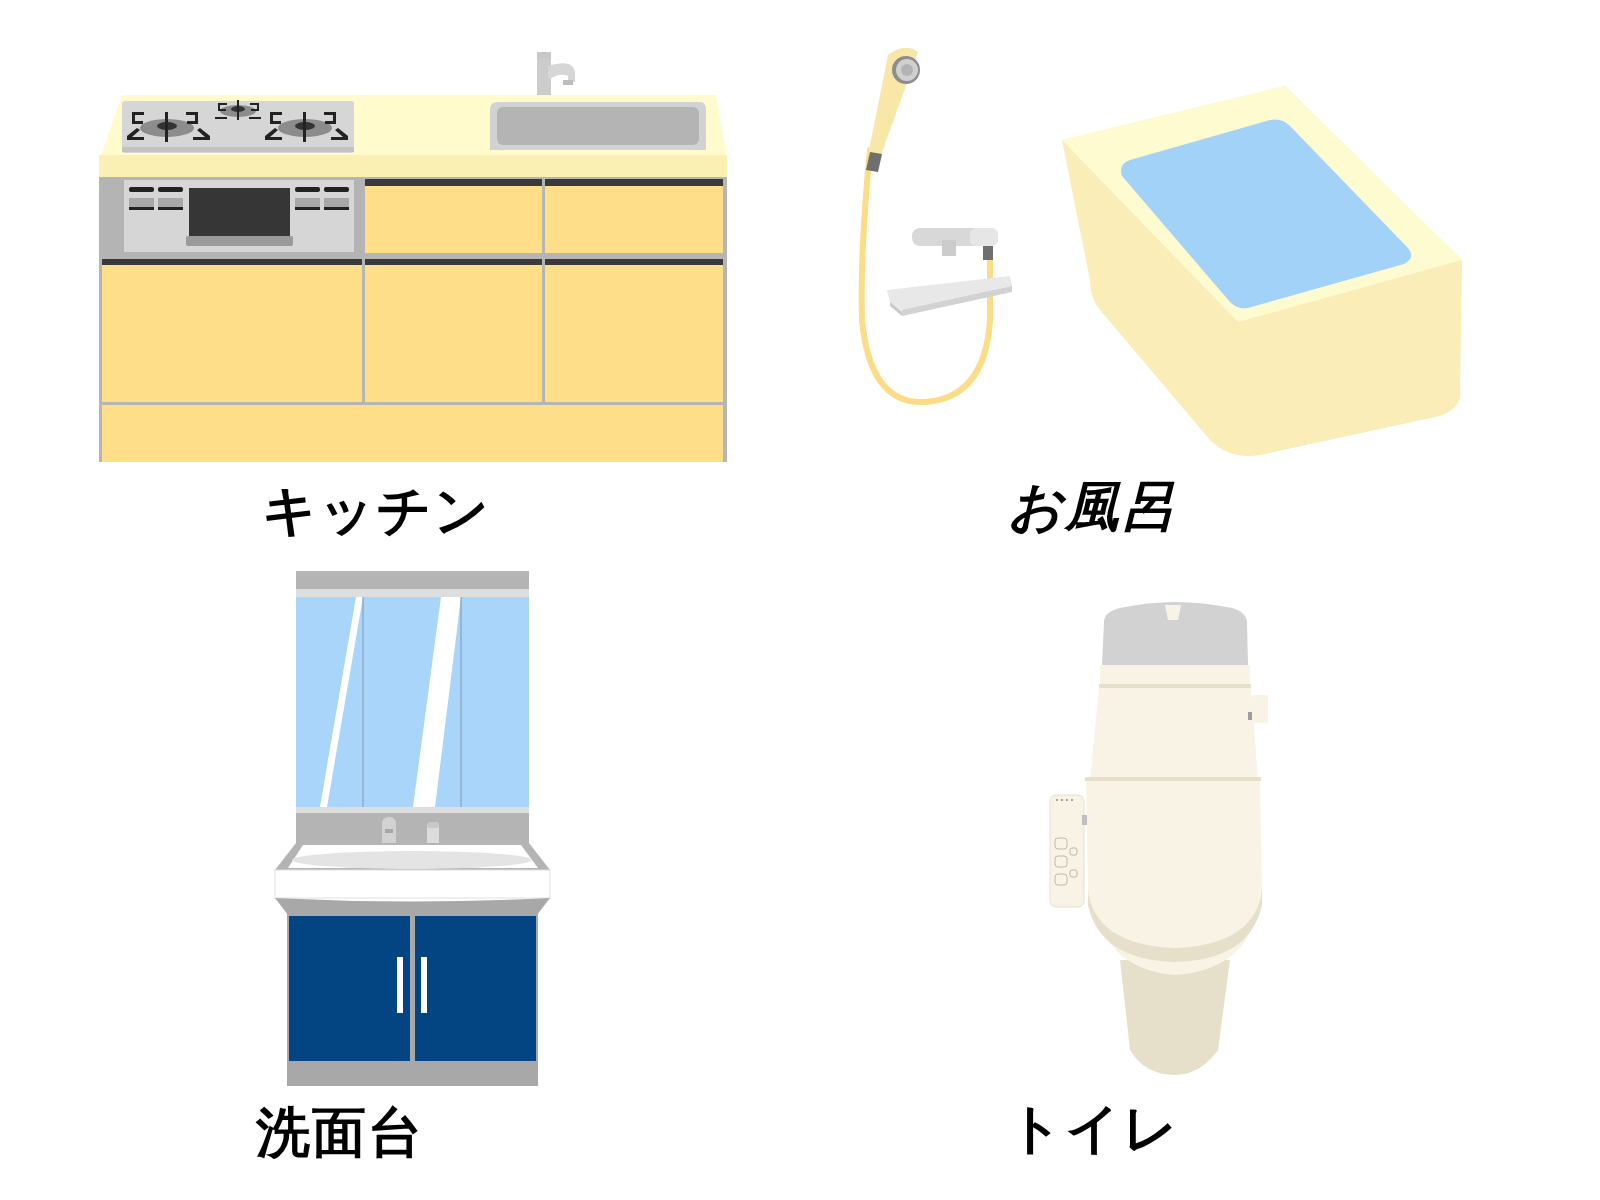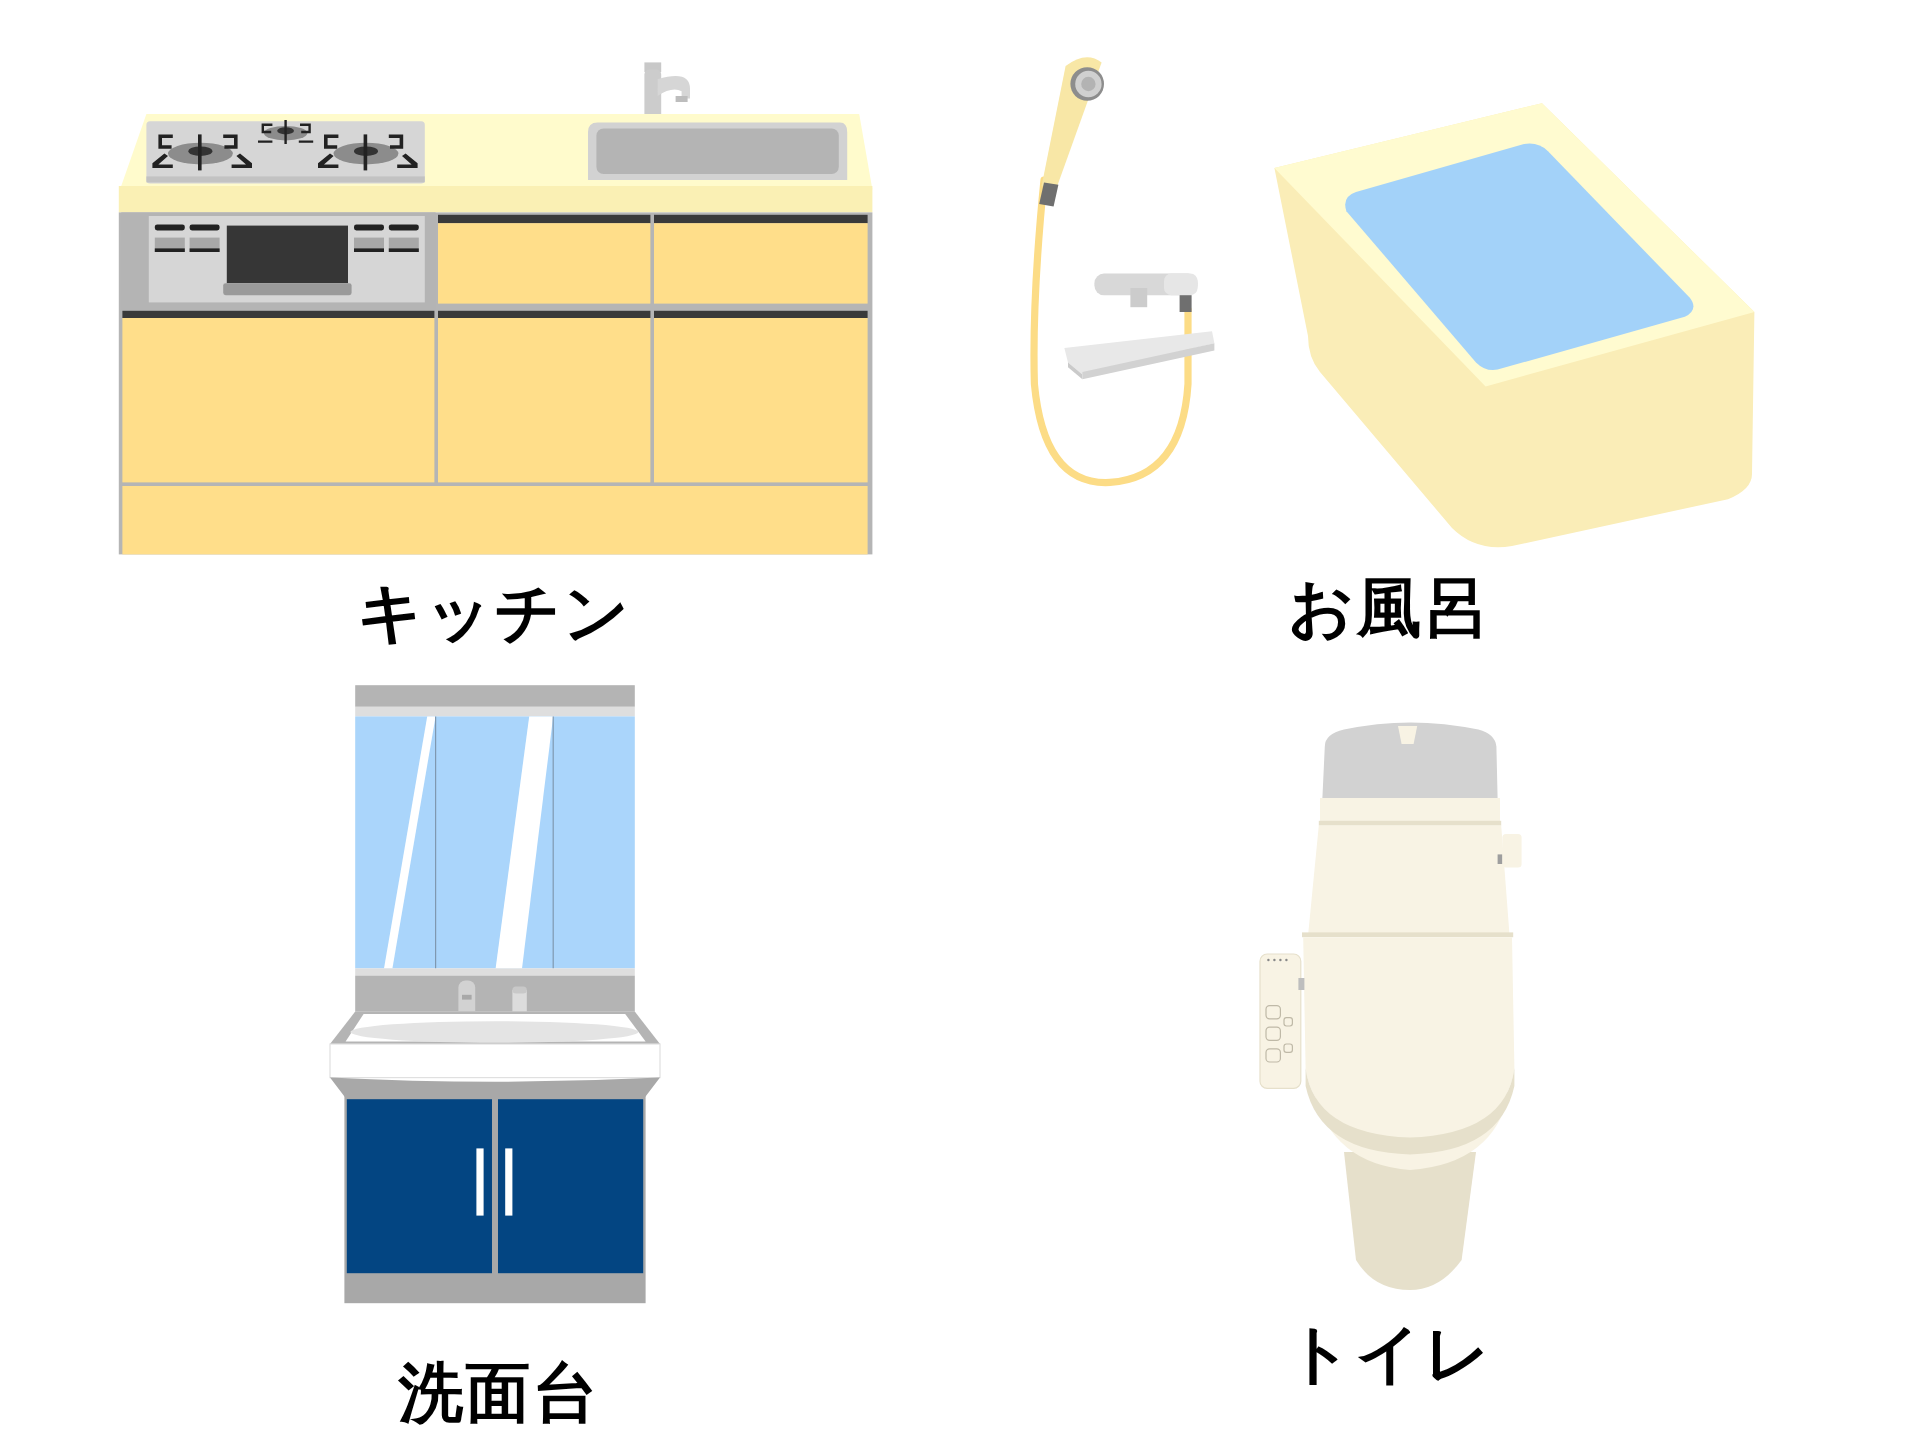--- a/index.html
+++ b/index.html
@@ -1,20 +1,20 @@
 <!DOCTYPE html>
 <html><head>
 <meta charset="utf-8">
 <style>
   html, body { margin: 0; padding: 0; background: #ffffff; }
   body { width: 1600px; height: 1200px; position: relative; overflow: hidden;
          font-family: "DejaVu Sans", sans-serif; }
   .illus { position: absolute; }
   .label { position: absolute; font-weight: bold; font-size: 54px; color: #000;
-           text-align: center; letter-spacing: 2px; line-height: 1; }
+           letter-spacing: 2px; line-height: 1; }
 </style>
 </head>
 <body>
 
 <svg class="illus" style="left:95px; top:45px;" width="640" height="420" viewBox="95 45 640 420">
 
   <g>
     <rect x="537" y="52" width="14" height="8" fill="#C8C8C8"></rect>
     <rect x="537" y="58" width="14" height="42" rx="4" fill="#CCCCCC"></rect>
     <path d="M548 66 Q575 58 575 74 L575 82 L568 82 L568 76 Q560 72 548 80 Z" fill="#D6D6D6"></path>
@@ -106,21 +106,21 @@
 </svg>
 
 <svg class="illus" style="left:1055px; top:80px;" width="420" height="390" viewBox="1055 80 420 390">
 
   <path d="M1062 140 L1285 86 L1462 260 L1460 395 Q1460 408 1440 416 L1260 455 Q1230 460 1210 440 L1100 310 Q1090 298 1090 280 Z" fill="#FAEDB7"></path>
 
   <polygon points="1062,140 1285,86 1462,260 1238,322" fill="#FFFBD0"></polygon>
 
   <path d="M1130 160 L1270 120 Q1282 118 1290 126 L1408 248 Q1416 258 1404 264 L1248 308 Q1238 310 1230 302 L1122 176 Q1118 164 1130 160 Z" fill="#A3D2F9"></path>
 </svg>
-<div class="label" style="left:1008px; top:480px; width:300px;">お風呂</div>
+<div class="label" style="left:1008px; top:480px; width:300px;font-style:italic;">お風呂</div>
 
 <svg class="illus" style="left:270px; top:565px;" width="290" height="530" viewBox="270 565 290 530">
 
   <rect x="296" y="571" width="233" height="18" fill="#B4B4B4"></rect>
   <rect x="296" y="589" width="233" height="8" fill="#DEDEDE"></rect>
   <rect x="296" y="597" width="233" height="210" fill="#AAD5FB"></rect>
   <polygon points="356,597 363,597 327,807 320,807" fill="#FFFFFF"></polygon>
   <polygon points="441,597 461,597 435,807 413,807" fill="#FFFFFF"></polygon>
   <line x1="363" y1="597" x2="363" y2="807" stroke="#7F98B0" stroke-width="1"></line>
   <line x1="461" y1="597" x2="461" y2="807" stroke="#7F98B0" stroke-width="1"></line>
@@ -137,21 +137,21 @@
   <ellipse cx="412" cy="860" rx="120" ry="9" fill="#E4E4E4"></ellipse>
   <rect x="275" y="870" width="275" height="28" fill="#FFFFFF" stroke="#E0E0E0" stroke-width="1"></rect>
   <path d="M275 898 Q412 905 550 898 L537 915 L288 915 Z" fill="#A8A8A8"></path>
 
   <rect x="287" y="913" width="251" height="173" fill="#A8A8A8"></rect>
   <rect x="289" y="916" width="121" height="145" fill="#034582"></rect>
   <rect x="415" y="916" width="121" height="145" fill="#034582"></rect>
   <rect x="397" y="957" width="6" height="56" fill="#FFFFFF"></rect>
   <rect x="421" y="957" width="6" height="56" fill="#FFFFFF"></rect>
 </svg>
-<div class="label" style="left:266px; top:1106px; width:300px;margin-top:28px;">洗面台</div>
+<div class="label" style="left:256px; top:1106px; width:300px;">洗面台</div>
 
 <svg class="illus" style="left:1045px; top:595px;" width="230" height="485" viewBox="1045 595 230 485">
 
   <path d="M1104 622 Q1104 612 1120 608 Q1175 596 1232 608 Q1246 612 1247 622 L1248 665 L1102 665 Z" fill="#D2D2D2"></path>
   <polygon points="1165,605 1181,605 1178,620 1168,620" fill="#F8F3E4"></polygon>
   <rect x="1100" y="665" width="150" height="20" fill="#F8F3E4"></rect>
   <rect x="1099" y="684" width="152" height="4" fill="#E6E0CB"></rect>
   <polygon points="1099,688 1251,688 1258,780 1090,780" fill="#F8F3E4"></polygon>
   <rect x="1248" y="712" width="4" height="8" fill="#9E9E9E"></rect>
   <rect x="1252" y="695" width="16" height="28" rx="3" fill="#F8F3E4"></rect>

